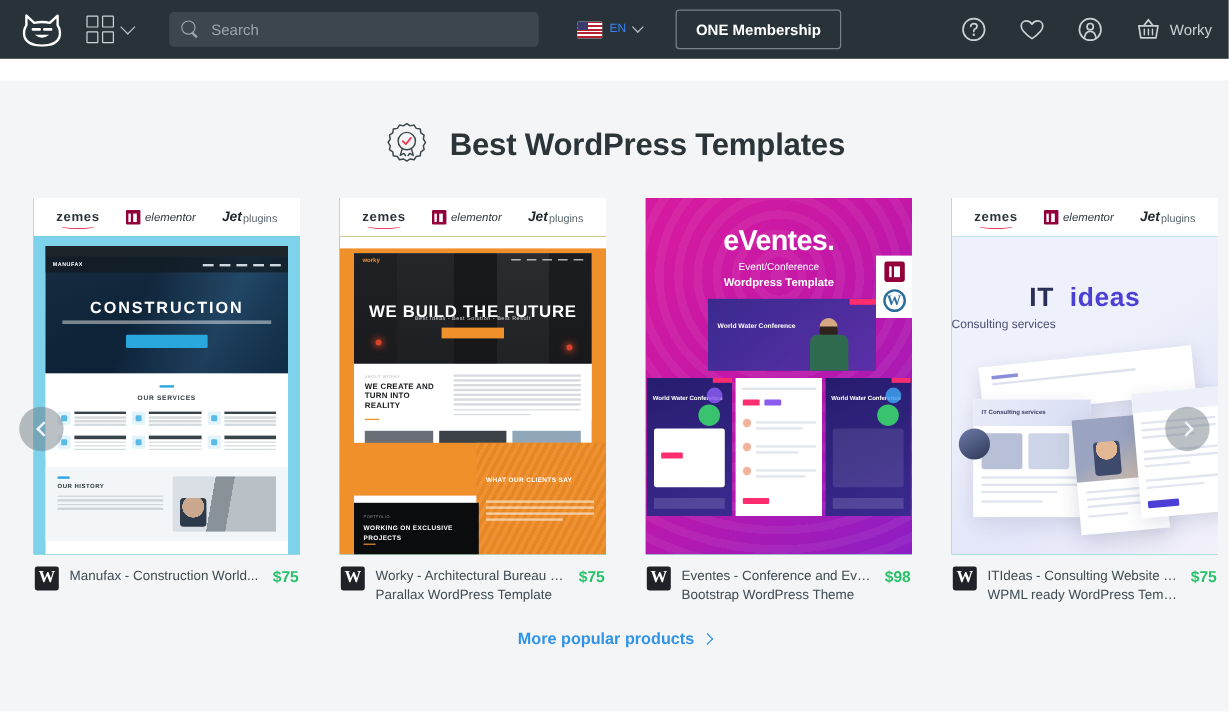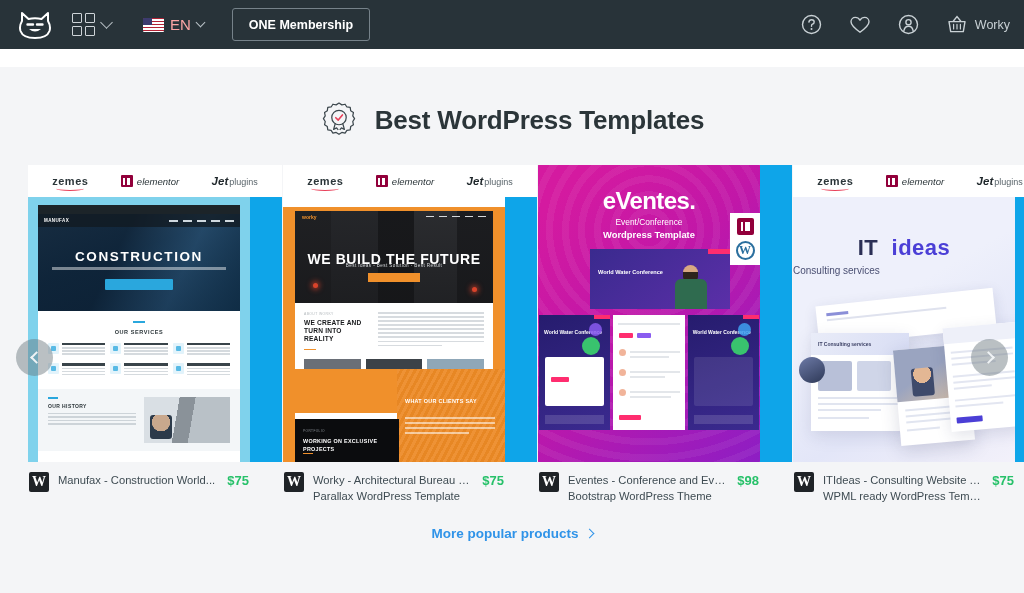--- a/index.html
+++ b/index.html
@@ -54,21 +54,21 @@
 
   .lang { display: flex; align-items: center; gap: 6px; margin-left: 32px; cursor: pointer; }
   .flag {
     width: 21px; height: 14px; border-radius: 1px; overflow: hidden; position: relative;
     background: #ffffff; flex: none;
     background-image: repeating-linear-gradient(to bottom, #b22234 0 1.5px, #ffffff 1.5px 3px);
   }
   .flag::after {
     content: ""; position: absolute; left: 0; top: 0; width: 9px; height: 7.5px; background: #3c3b6e;
   }
-  .lang-label { color: #fca5a5; font-size: 15px; }
+  .lang-label { color: #3b82f6; font-size: 10px; }
   .chev-sm {
     width: 7px; height: 7px; border-right: 1.6px solid #b9c2c7; border-bottom: 1.6px solid #b9c2c7;
     transform: rotate(45deg); margin-top: -4px;
   }
   .membership-btn {
     margin-left: 28px;
     height: 33px; padding: 0 16px;
     border: 1px solid #76828a; border-radius: 3px;
     background: transparent; color: #ffffff;
     font-size: 12.5px; font-weight: bold;
@@ -97,22 +97,22 @@
   .badge-icon { width: 38px; height: 38px; flex: none; }
   .section-title {
     font-size: 26px; font-weight: bold; color: #2b3539; letter-spacing: -0.2px;
   }
 
   
   .carousel { position: relative; margin-top: 26px; padding: 0 28px; }
   .cards { display: flex; gap: 33px; }
   .card { width: 222px; flex: none; }
   .thumb {
-    width: 254px; height: 297px;
-    background: #0ea5e9;
+    width: 222px; height: 297px;
+    background: #14b8a6;
     overflow: hidden;
     position: relative;
     cursor: pointer;
   }
   .logobar {
     height: 32px; background: #ffffff;
     display: flex; align-items: center; justify-content: space-around;
     padding: 0 8px;
   }
   .lg-zemes { font-size: 11px; font-weight: bold; color: #2b3539; letter-spacing: 0.5px; position: relative; }
@@ -353,20 +353,24 @@
   <div class="grid-btn">
     <span class="grid-squares">
       <i></i>
         <i></i>
         <i></i>
         <i></i>
     </span>
     <span class="chev-down"></span>
   </div>
 
+  <div class="search-wrap">
+    <span class="search-icon"></span>
+    <input class="search-input" type="text" value="" placeholder="Search" style="">
+  </div>
 
   <div class="lang">
     <span class="flag"></span>
     <span class="lang-label">EN</span>
     <span class="chev-sm"></span>
   </div>
 
   <button class="membership-btn">ONE Membership</button>
 
   <div class="hdr-icons">

